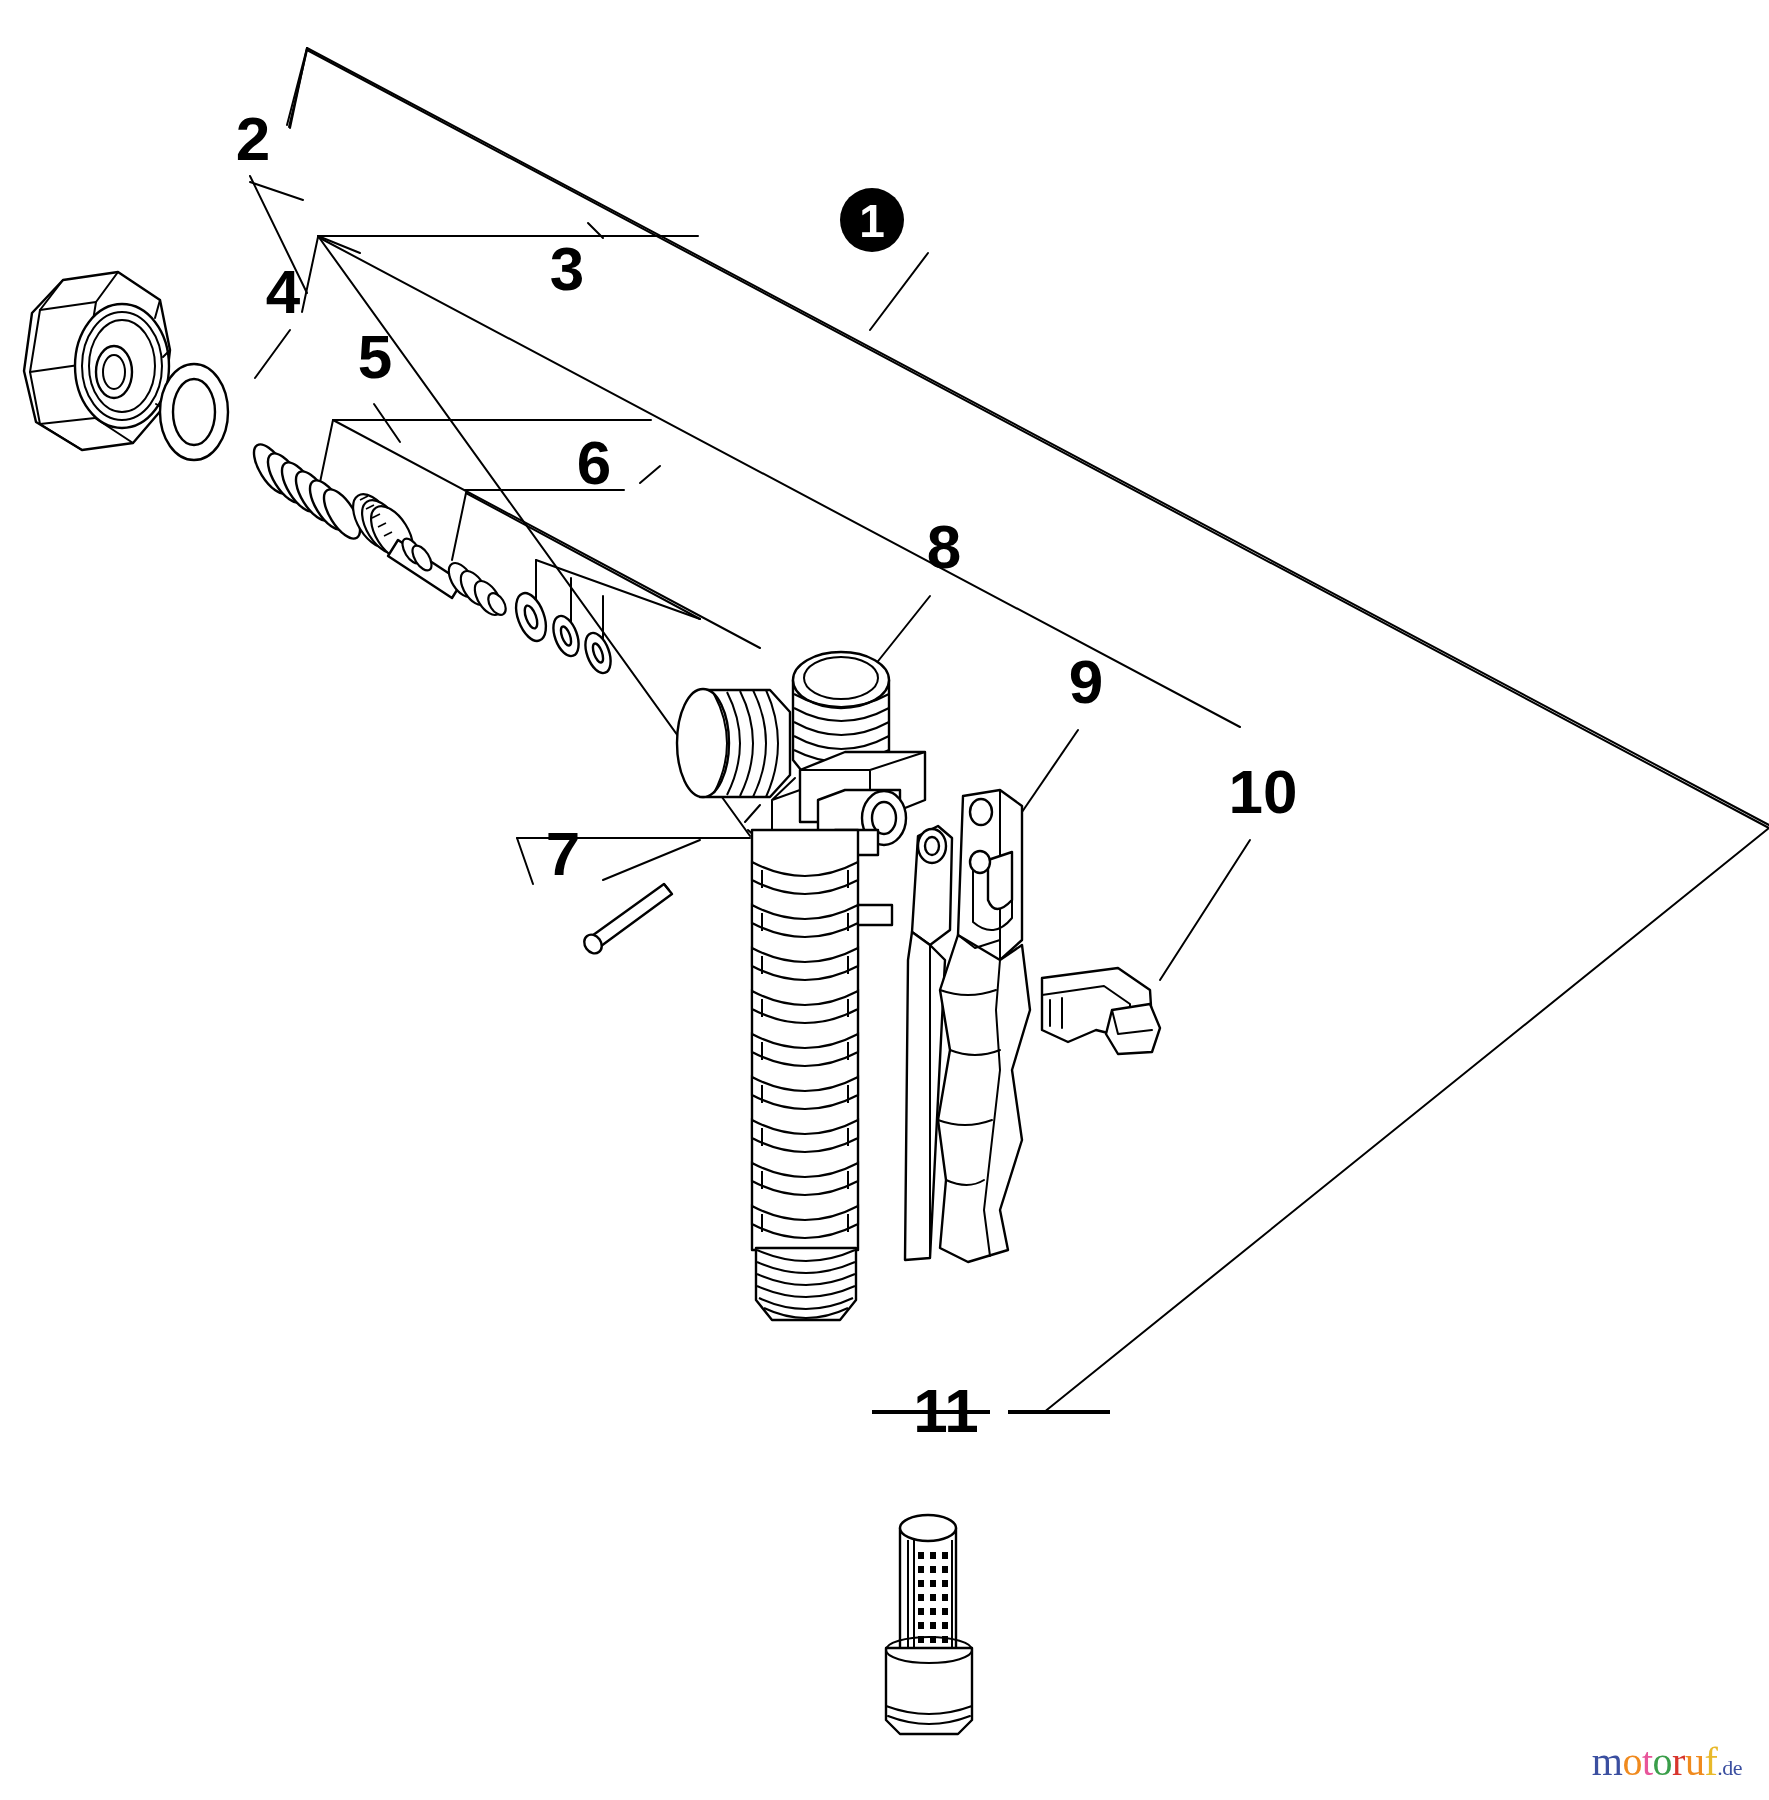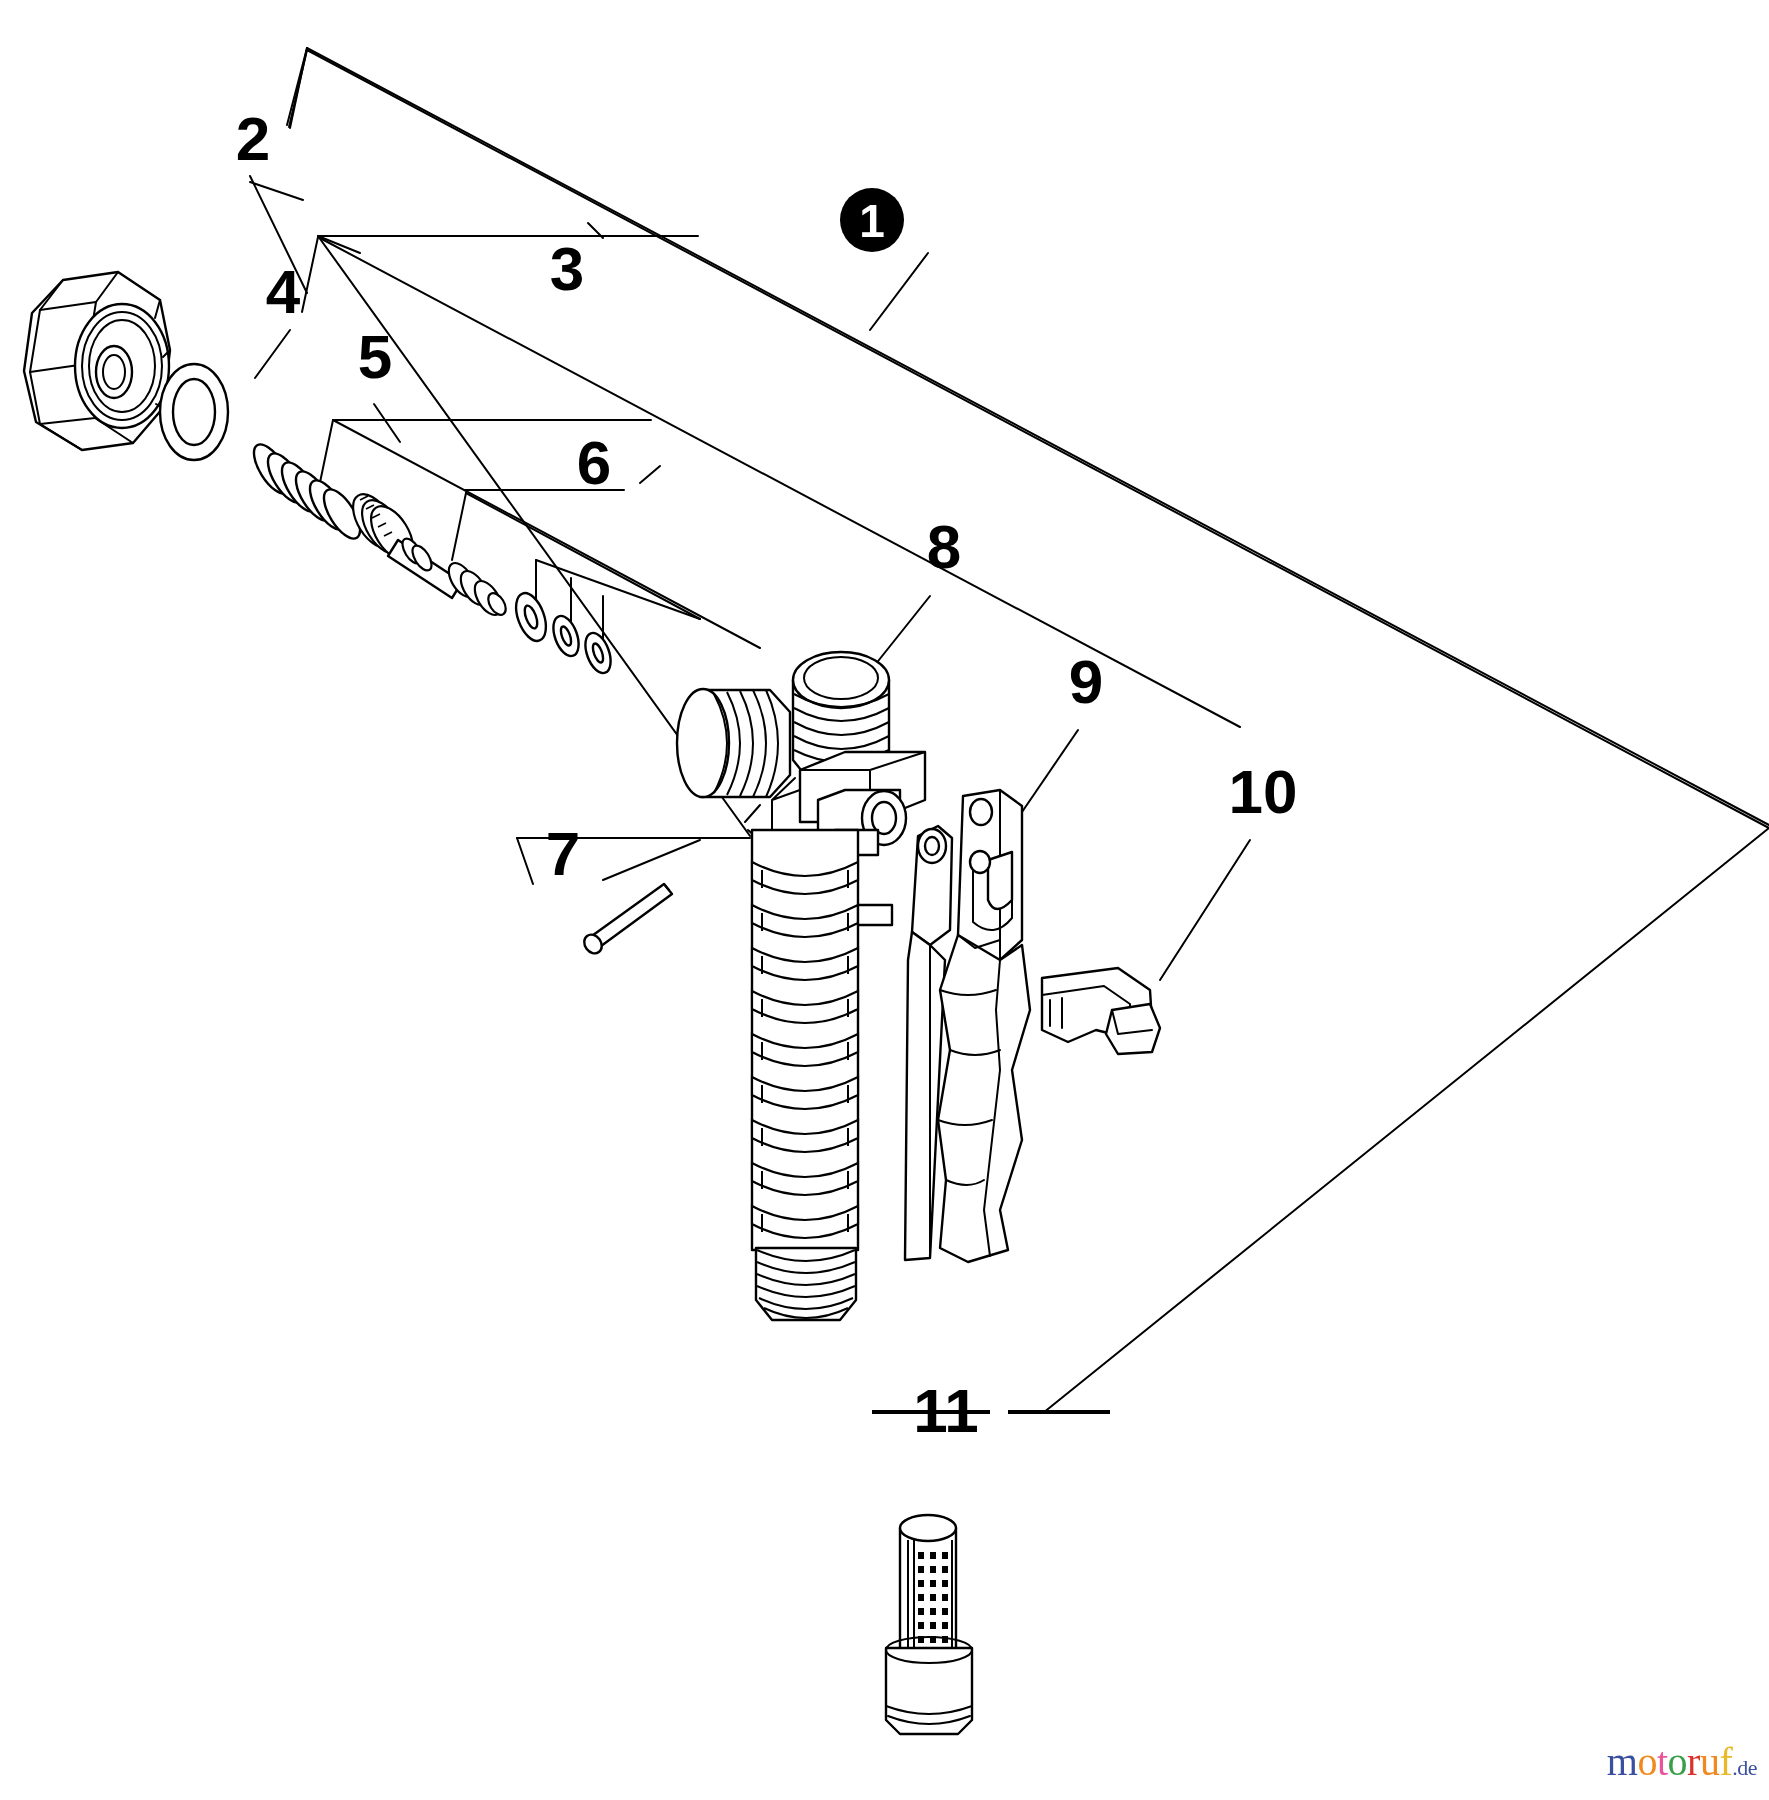--- a/index.html
+++ b/index.html
@@ -66,21 +66,21 @@
     stroke-width: 2;
     stroke-linejoin: round;
     stroke-linecap: round;
   }
   .part-fill {
     fill: #000000;
     stroke: none;
   }
   .wm {
     position: absolute;
-    right: 12px;
+    right: 27px;
     bottom: 18px;
     font-family: "Liberation Serif", serif;
     font-size: 40px;
     letter-spacing: -0.5px;
     white-space: nowrap;
     line-height: 1;
   }
   .wm .de {
     font-size: 22px;
   }

